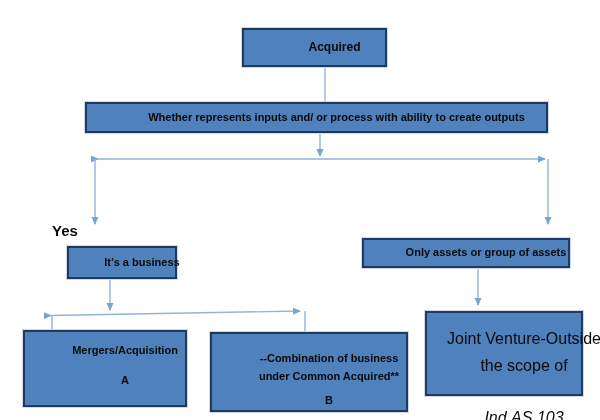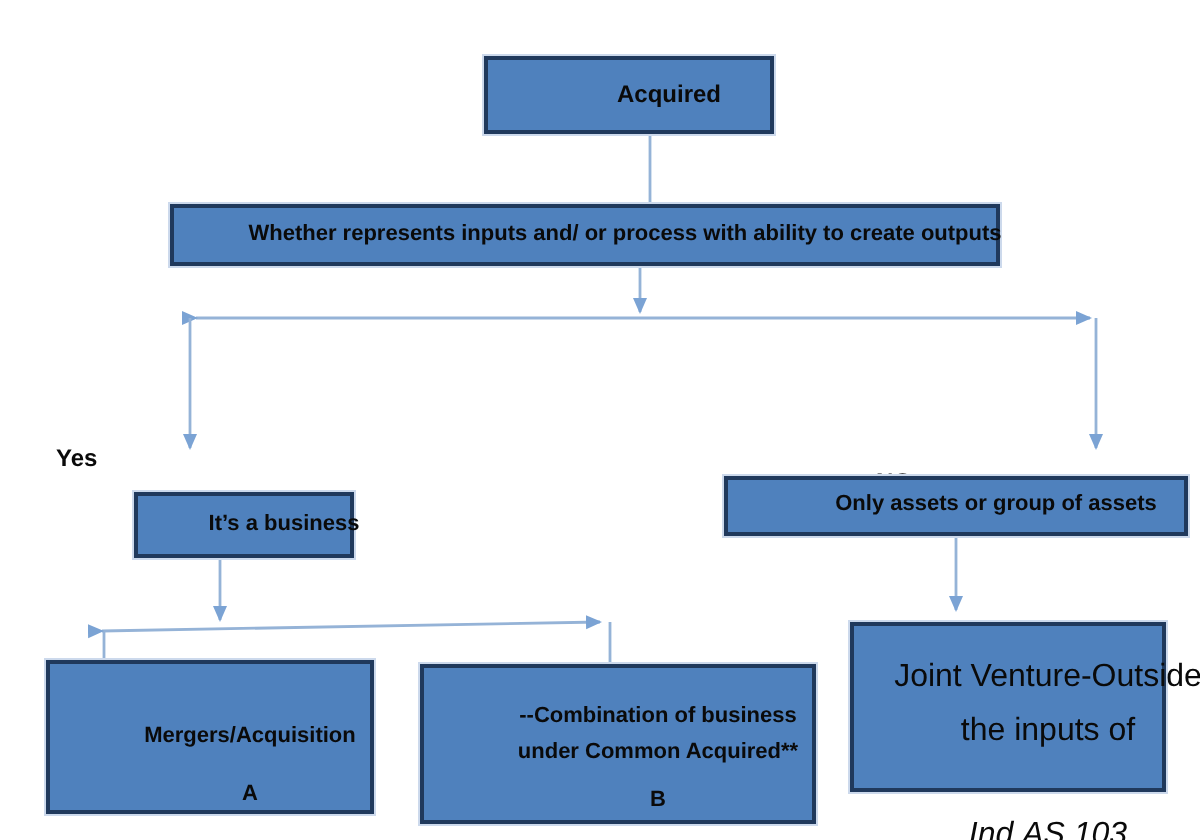--- a/index.html
+++ b/index.html
@@ -34,27 +34,28 @@
     text-align:center;
     font-weight:bold;
     font-size:11px;
     line-height:1.25;
     padding-left:40px;
   }
   .flow-box .line{white-space:nowrap;}
   .side-label{
     position:absolute;
     font-weight:bold;
-    font-size:12px;
+    font-size:15px;
+    margin-left:24px;
   }
   #box-acquired{left:242px;top:28px;width:145px;height:39px;font-size:12px;}
-  #box-question{left:85px;top:102px;width:415px;height:31px;}
+  #box-question{left:85px;top:102px;width:463px;height:31px;}
   #box-business{left:67px;top:246px;width:110px;height:33px;}
-  #box-assets{left:362px;top:238px;width:232px;height:30px;}
-  #box-mergers{left:23px;top:330px;width:164px;height:77px;justify-content:flex-end;padding-top:12px;}
+  #box-assets{left:362px;top:238px;width:208px;height:30px;}
+  #box-mergers{left:23px;top:330px;width:164px;height:77px;justify-content:flex-start;padding-top:12px;}
   #box-mergers .line + .line{margin-top:16px;}
   #box-combination{left:210px;top:332px;width:198px;height:80px;justify-content:flex-end;padding-top:8px;line-height:1.6;}
   #box-combination .line3{margin-top:7px;}
   #box-joint{left:425px;top:311px;width:158px;height:85px;font-weight:normal;font-size:16px;justify-content:flex-start;padding-top:12px;line-height:1.7;}
   #box-joint .line3{margin-top:25px;font-style:italic;}
   #label-yes{left:28px;top:222px;}
   #label-no{left:438px;top:234px;}
 </style>
 </head>
 <body>
@@ -114,17 +115,17 @@
   </div>
 
   <div class="flow-box" id="box-combination">
     <span class="line">--Combination of business</span>
     <span class="line">under Common Acquired**</span>
     <span class="line line3">B</span>
   </div>
 
   <div class="flow-box" id="box-joint">
     <span class="line">Joint Venture-Outside</span>
-    <span class="line">the inputs of</span>
+    <span class="line">the scope of</span>
     <span class="line line3">Ind.AS 103</span>
   </div>
 
 </div>
 
 </body></html>

